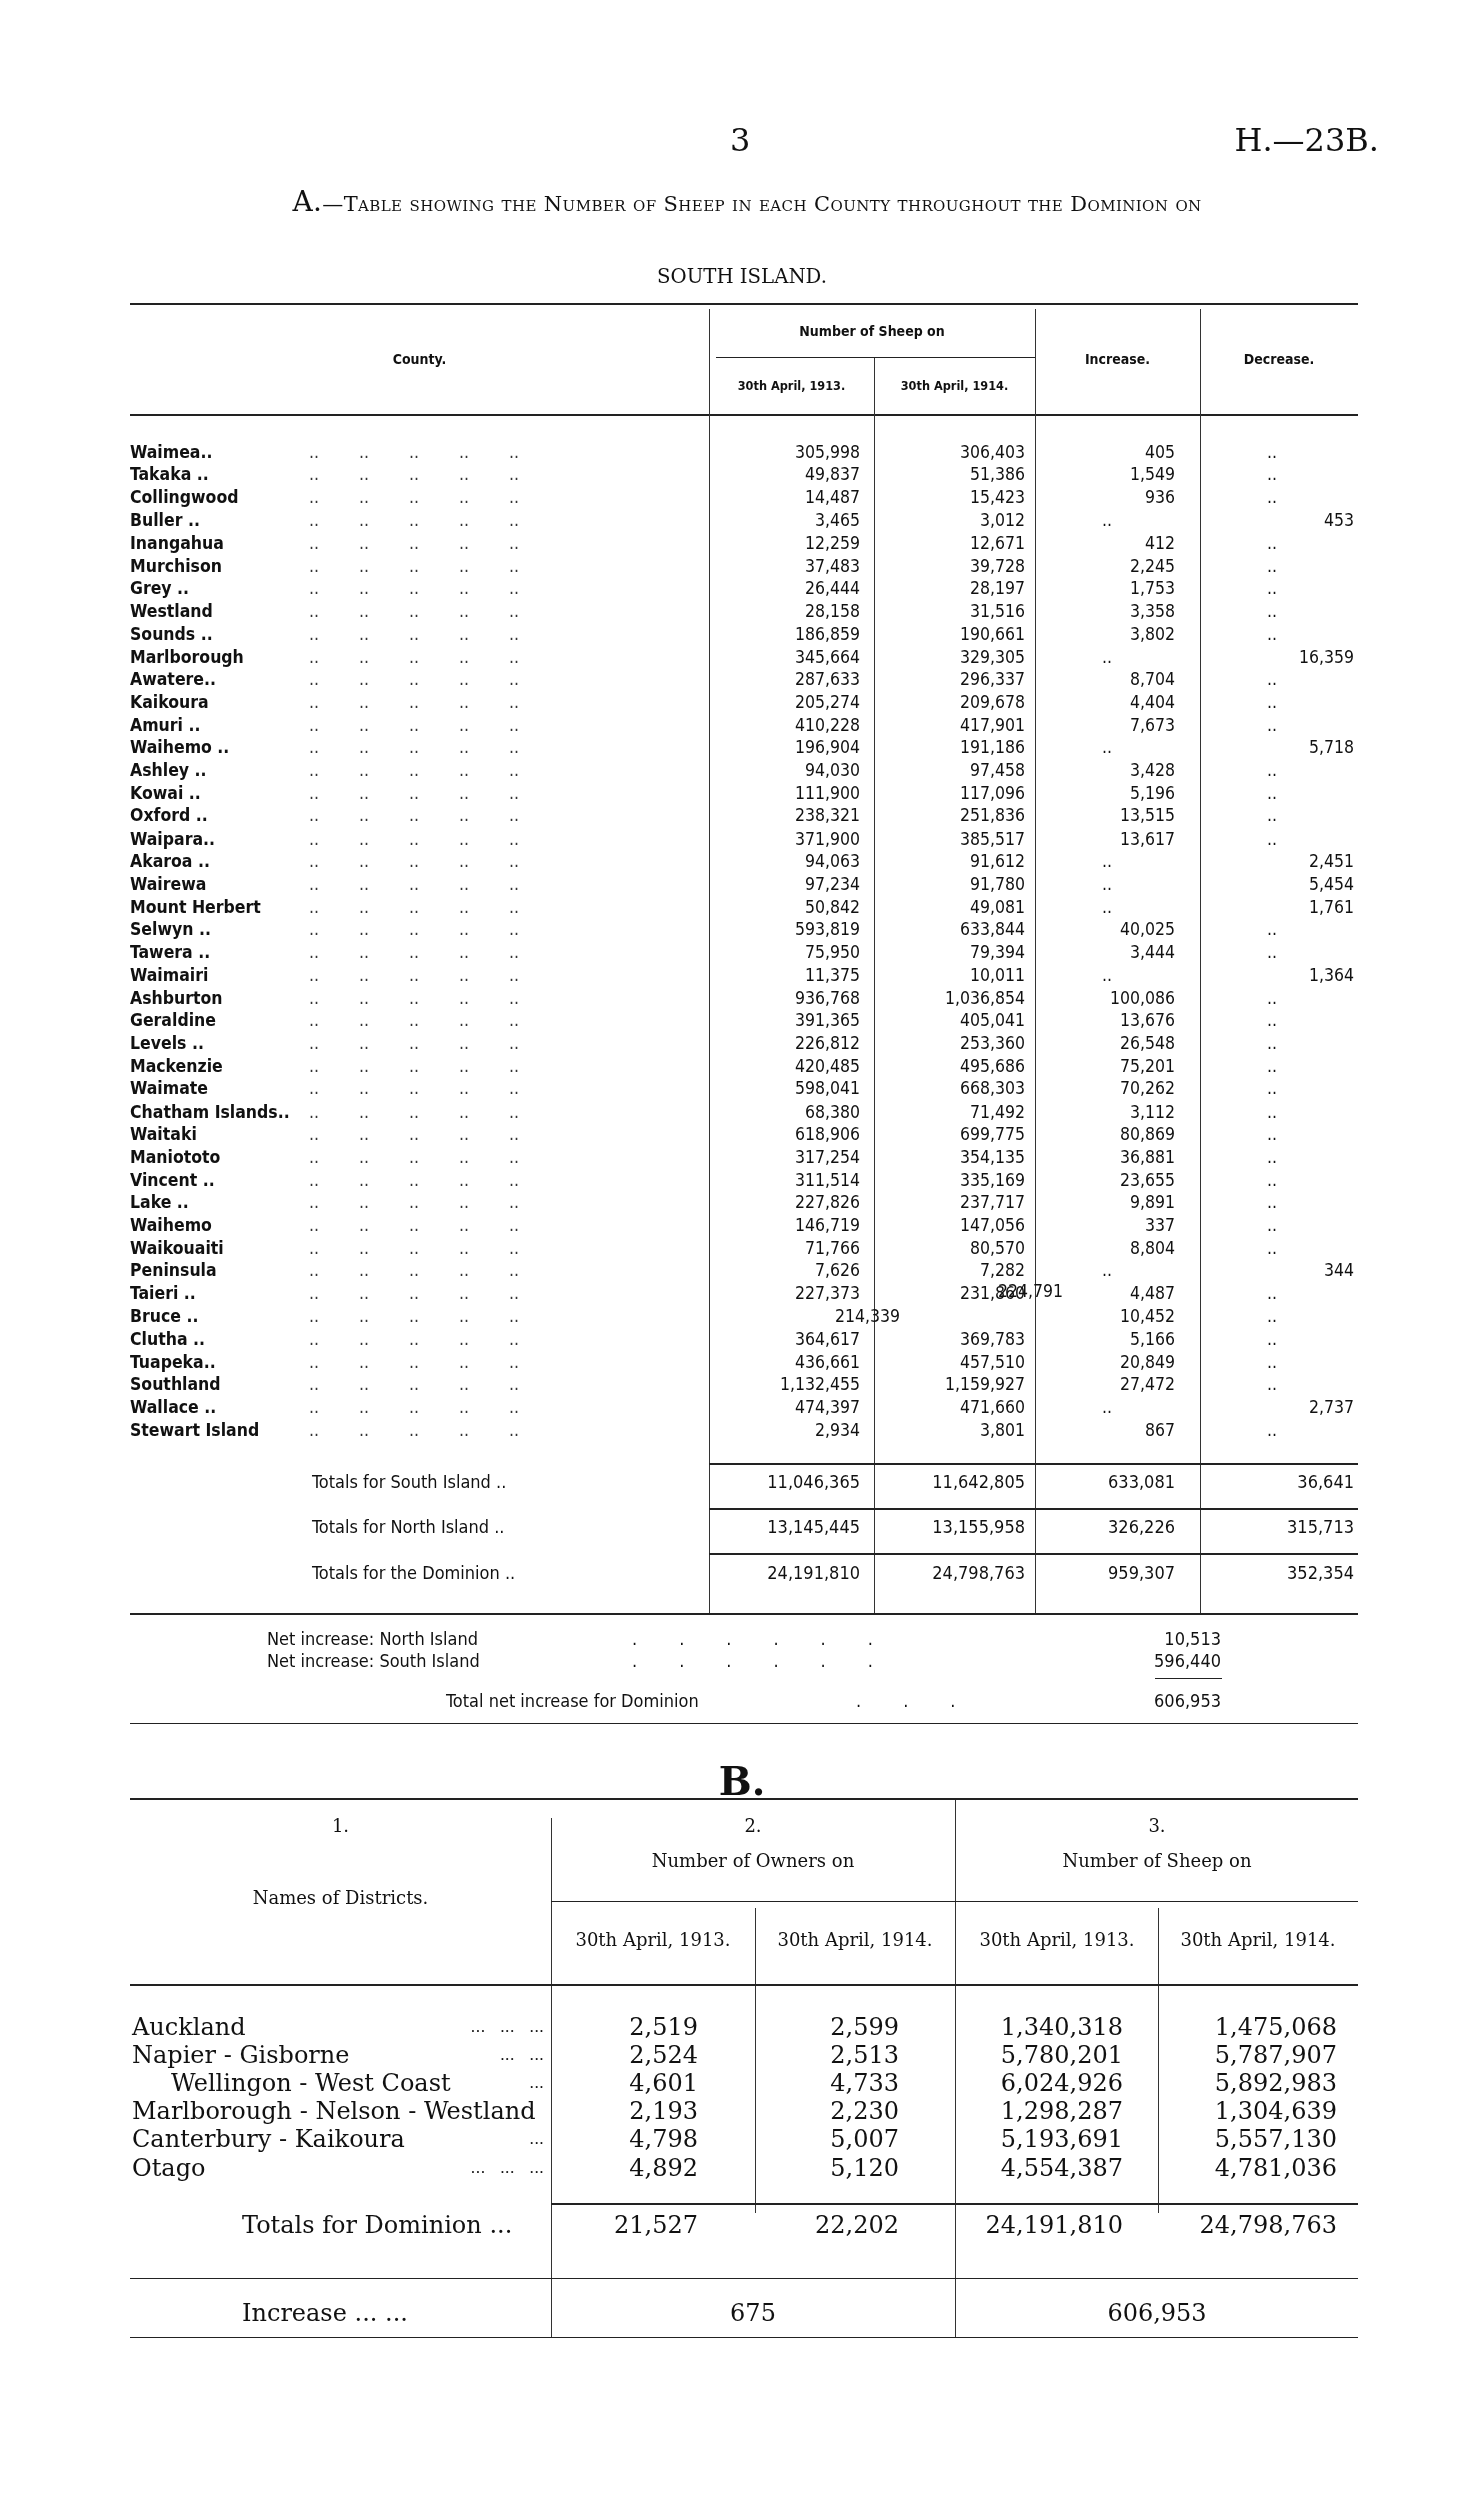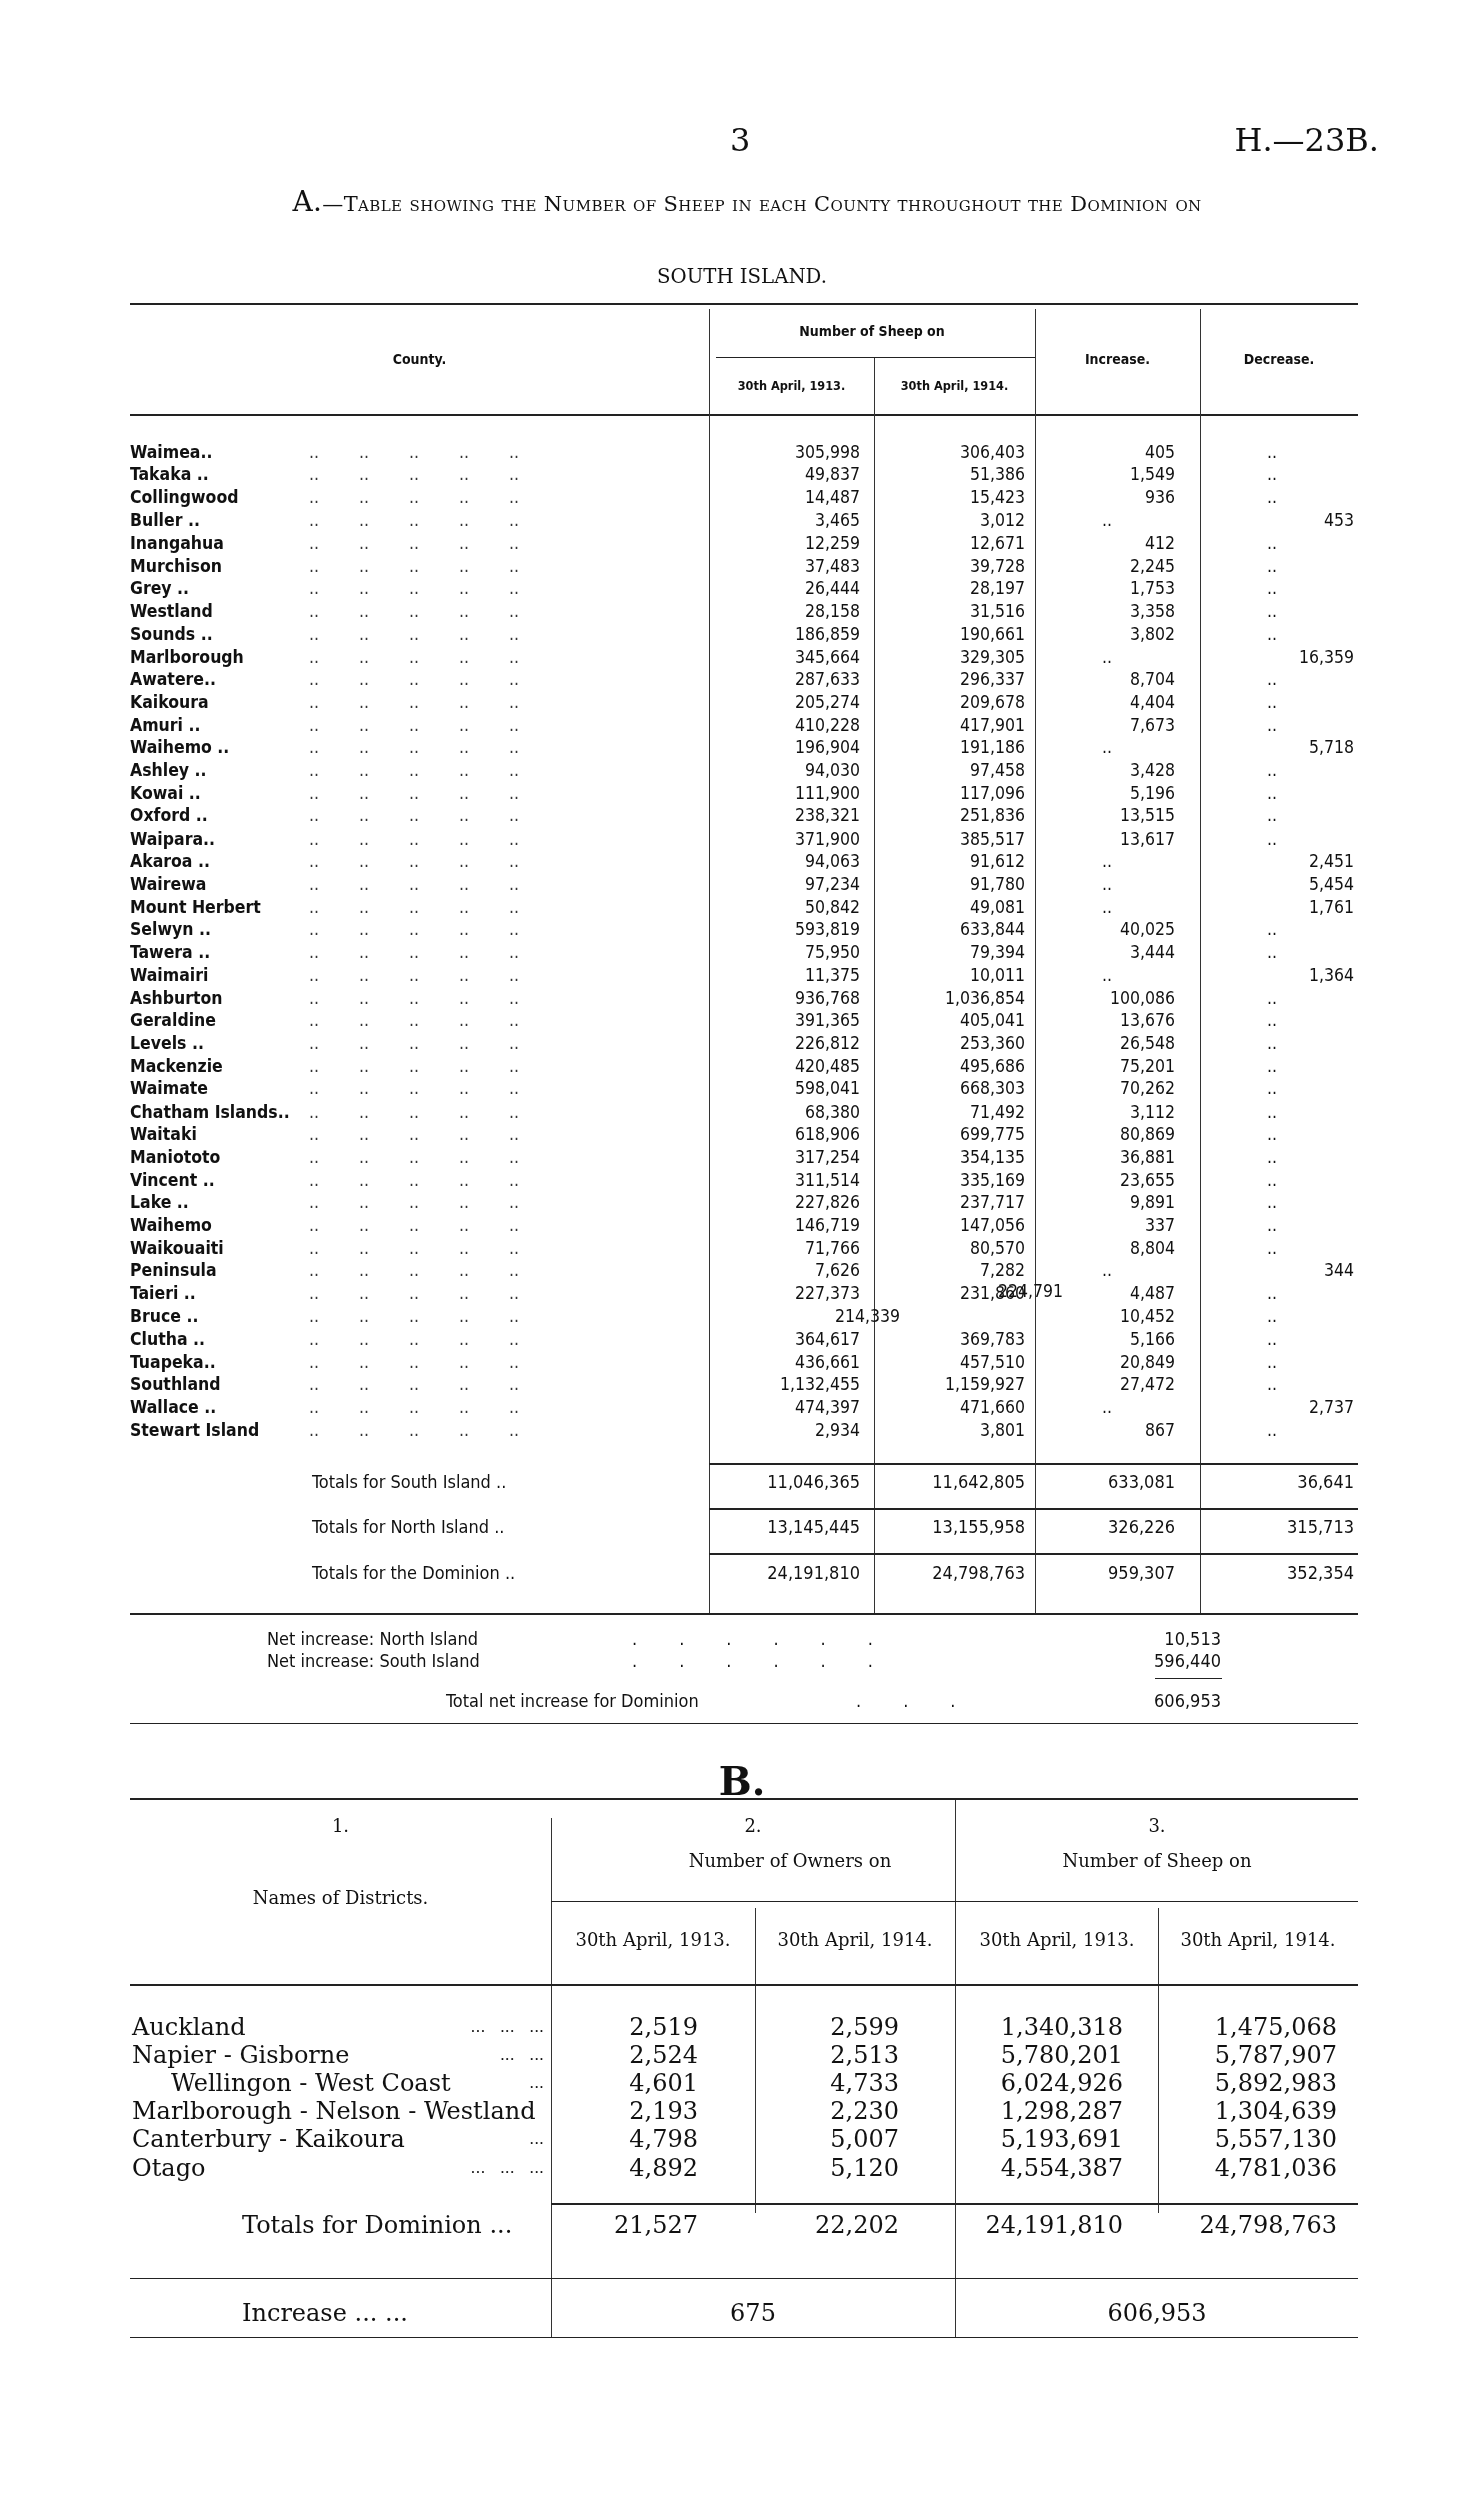--- a/index.html
+++ b/index.html
@@ -406,21 +406,21 @@
   <div class="vline" style="left:551px;top:1818px;height:519px;"></div>
   <div class="vline" style="left:955px;top:1800px;height:537px;"></div>
   <div class="vline" style="left:755px;top:1908px;height:305px;"></div>
   <div class="vline" style="left:1158px;top:1908px;height:305px;"></div>
   <div class="rule thin" style="left:551px;width:807px;top:1901px;"></div>
   <div class="rule" style="left:130px;width:1228px;top:1984px;"></div>
 
   <div class="bth" style="left:130px;width:421px;top:1815px;">1.</div>
   <div class="bth" style="left:130px;width:421px;top:1887px;">Names of Districts.</div>
   <div class="bth" style="left:551px;width:404px;top:1815px;">2.</div>
-  <div class="bth" style="left:551px;width:404px;top:1850px;padding-left:37px;">Number of Owners on</div>
+  <div class="bth" style="left:551px;width:404px;top:1850px;">Number of Owners on</div>
   <div class="bth" style="left:955px;width:404px;top:1815px;">3.</div>
   <div class="bth" style="left:955px;width:404px;top:1850px;">Number of Sheep on</div>
   <div class="bth" style="left:551px;width:204px;top:1929px;">30th April, 1913.</div>
   <div class="bth" style="left:755px;width:200px;top:1929px;">30th April, 1914.</div>
   <div class="bth" style="left:955px;width:204px;top:1929px;">30th April, 1913.</div>
   <div class="bth" style="left:1158px;width:200px;top:1929px;">30th April, 1914.</div>
 
   <div id="rowsB">
       <div class="brow" style="left:132px;top:2013px;">Auckland</div>
       <div class="brow" style="left:351px;width:193px;text-align:right;top:2013px;font-size:15.4px;white-space:pre;">...   ...   ...</div>

